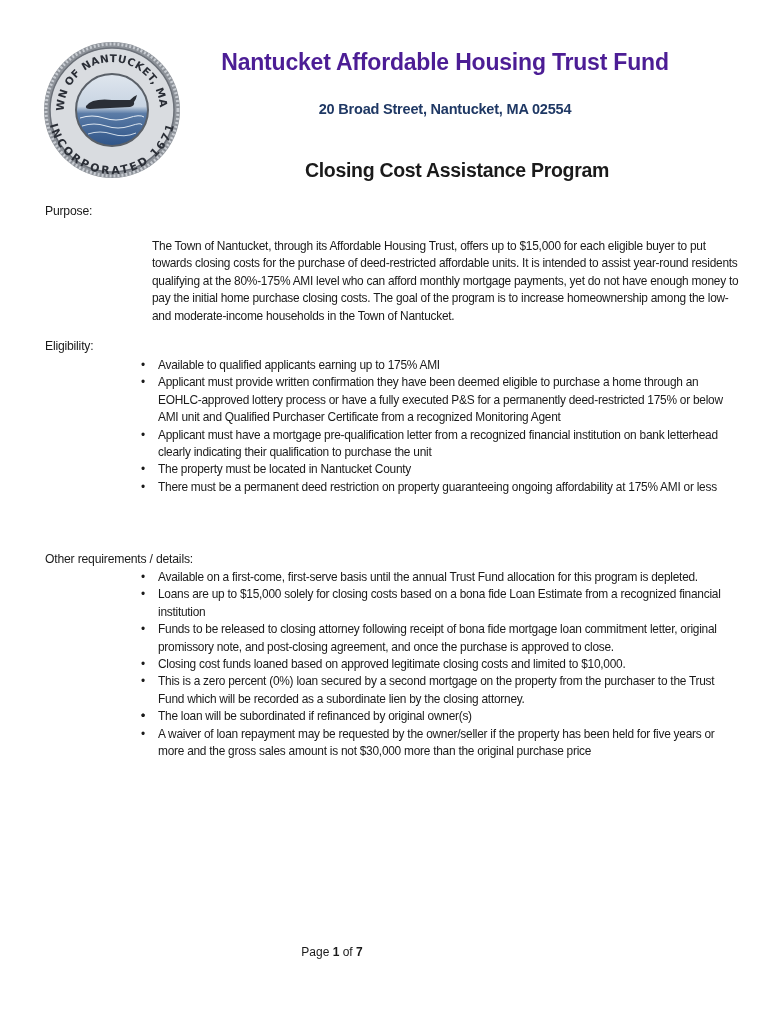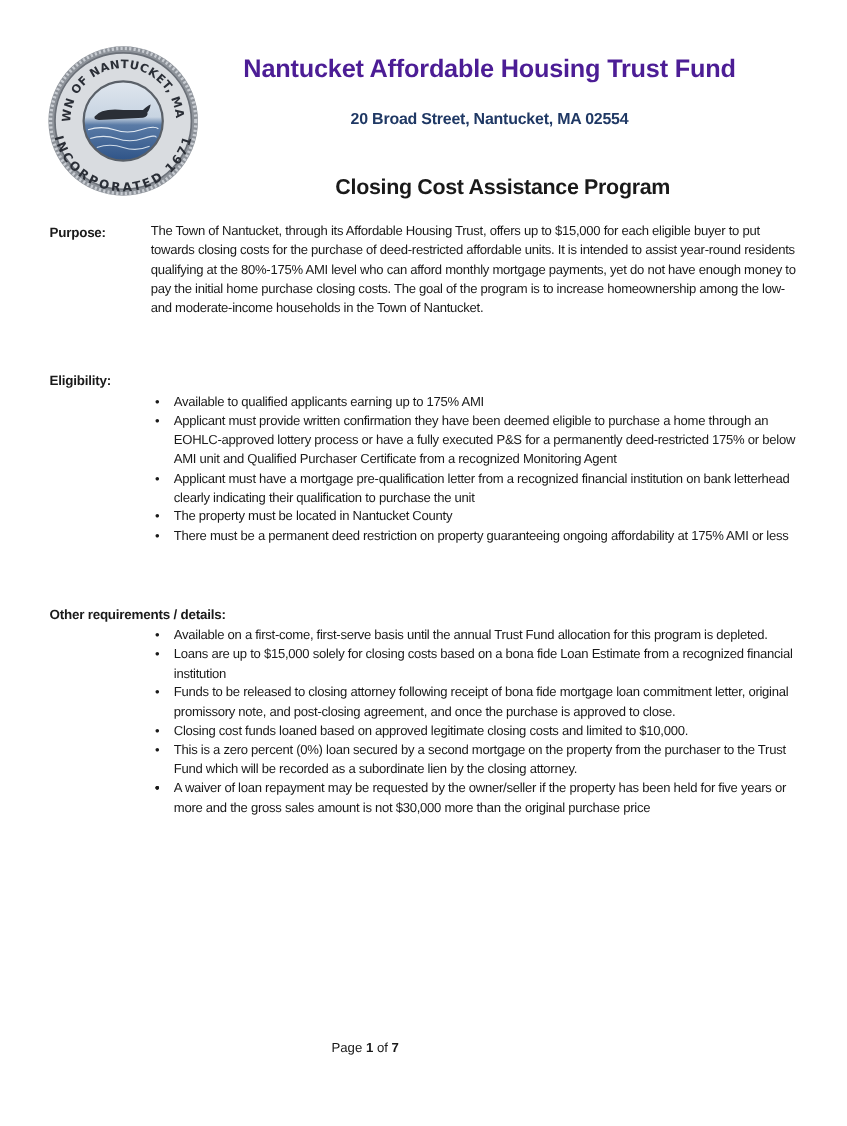--- a/index.html
+++ b/index.html
@@ -52,32 +52,33 @@
       text-align: center;
       font-size: 19.5px;
       font-weight: bold;
       color: #1a1a1a;
       letter-spacing: -0.3px;
     }
     .label {
       position: absolute;
       left: 45px;
       font-size: 12.2px;
-      font-weight: bold;
+      font-weight: normal;
       color: #1a1a1a;
       letter-spacing: -0.2px;
     }
     .para {
       position: absolute;
-      left: 137px;
+      left: 152px;
       width: 592px;
       font-size: 11.9px;
       line-height: 17.4px;
       color: #1a1a1a;
       letter-spacing: -0.25px;
+      margin-top: 36px;
     }
     .para p { margin: 0; }
     ul.bullets {
       position: absolute;
       left: 136px;
       width: 592px;
       margin: 0;
       padding: 0;
       list-style: none;
       font-size: 11.9px;
@@ -159,19 +160,19 @@
 </ul>
 
 <div class="label" style="top:552px;">Other requirements / details:</div>
 <ul class="bullets" style="top:569px;">
   <li><span class="bullet">•</span><span>Available on a first-come, first-serve basis until the annual Trust Fund allocation for this program is depleted.</span></li>
   <li><span class="bullet">•</span><span>Loans are up to $15,000 solely for closing costs based on a bona fide Loan Estimate from a recognized financial institution</span></li>
   <li><span class="bullet">•</span><span>Funds to be released to closing attorney following receipt of bona fide mortgage loan commitment letter, original promissory note, and post-closing agreement, and once the purchase is approved to close.</span></li>
   <li><span class="bullet">•</span><span>Closing cost funds loaned based on approved legitimate closing costs and limited to $10,000.</span></li>
   <li><span class="bullet">•</span><span>This is a zero percent (0%) loan secured by a second mortgage on the property from the purchaser to the Trust Fund which will be recorded as a subordinate lien by the closing attorney.</span></li>
   <li><span class="bullet">•</span></li>
-  <li><span class="bullet">•</span></li>
+  <li><span class="bullet">•</span><span>The loan will be subordinated if refinanced by original owner(s)</span></li>
   <li><span class="bullet">•</span><span>A waiver of loan repayment may be requested by the owner/seller if the property has been held for five years or more and the gross sales amount is not $30,000 more than the original purchase price</span></li>
 </ul>
 
 <div class="footer">
   <span>Page </span><b>1</b><span> of </span><b>7</b>
 </div>
 
 </body></html>

